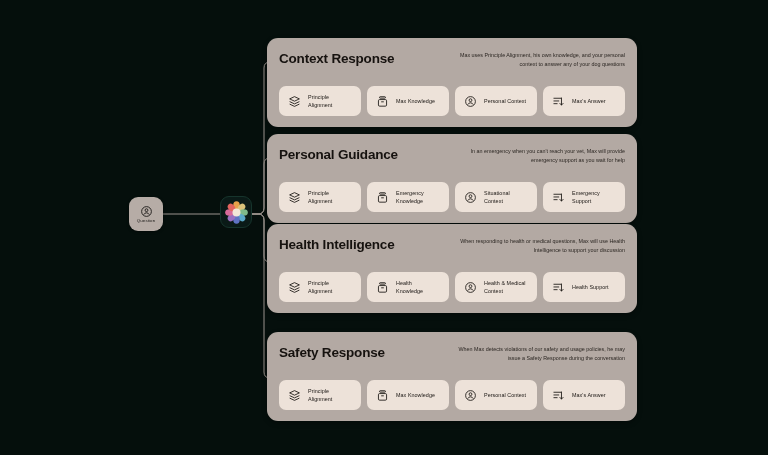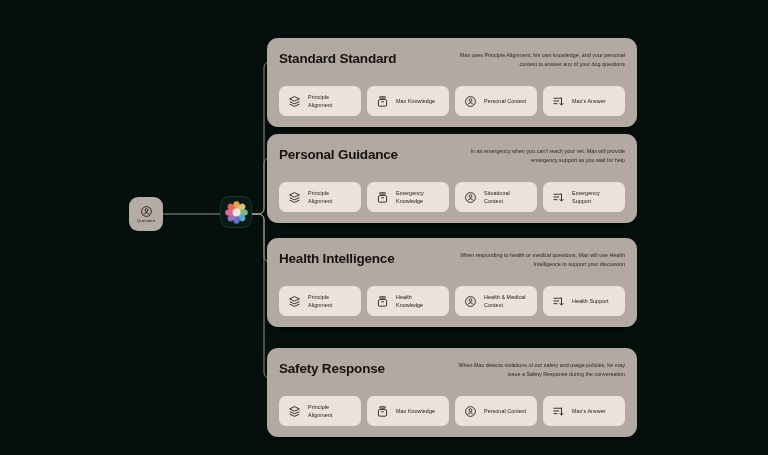--- a/index.html
+++ b/index.html
@@ -144,21 +144,21 @@
           <ellipse cx="11.9" cy="11.9" rx="5.2" ry="6.6" fill="#e2655f" transform="rotate(-45 11.9 11.9)"></ellipse>
           <circle cx="20" cy="20" r="6.4" fill="#f2e6d8"></circle>
         </g>
       </svg>
     </span>
   </div>
 
   <div id="cards-host">
       <div class="card" style="top: 38px;">
         <div class="card-head">
-          <div class="card-title">Standard Standard</div>
+          <div class="card-title">Context Response</div>
           <div class="card-desc">Max uses Principle Alignment, his own knowledge, and your personal context to answer any of your dog questions</div>
         </div>
         <div class="chips">
           <div class="chip">
             <span class="chip-icon">
   <svg viewBox="0 0 24 24" fill="none" stroke="#1b1714" stroke-width="1.6" stroke-linejoin="round">
     <path d="M12 3 3 7.2l9 4.2 9-4.2L12 3z"></path>
     <path d="M3 12.2l9 4.2 9-4.2"></path>
     <path d="M3 16.8l9 4.2 9-4.2"></path>
   </svg>
@@ -242,21 +242,21 @@
     <path d="M3.5 11h9"></path>
     <path d="M3.5 16h6"></path>
     <path d="M17.5 5.5v13"></path>
     <path d="M14.5 15.5l3 3 3-3"></path>
   </svg>
 </span>
             <span class="chip-label">Emergency Support</span>
           </div>
         </div>
       </div>
-      <div class="card" style="top: 238px;">
+      <div class="card" style="top: 224px;">
         <div class="card-head">
           <div class="card-title">Health Intelligence</div>
           <div class="card-desc">When responding to health or medical questions, Max will use Health Intelligence to support your discussion</div>
         </div>
         <div class="chips">
           <div class="chip">
             <span class="chip-icon">
   <svg viewBox="0 0 24 24" fill="none" stroke="#1b1714" stroke-width="1.6" stroke-linejoin="round">
     <path d="M12 3 3 7.2l9 4.2 9-4.2L12 3z"></path>
     <path d="M3 12.2l9 4.2 9-4.2"></path>
@@ -292,21 +292,21 @@
     <path d="M3.5 11h9"></path>
     <path d="M3.5 16h6"></path>
     <path d="M17.5 5.5v13"></path>
     <path d="M14.5 15.5l3 3 3-3"></path>
   </svg>
 </span>
             <span class="chip-label">Health Support</span>
           </div>
         </div>
       </div>
-      <div class="card" style="top: 348px;">
+      <div class="card" style="top: 332px;">
         <div class="card-head">
           <div class="card-title">Safety Response</div>
           <div class="card-desc">When Max detects violations of our safety and usage policies, he may issue a Safety Response during the conversation</div>
         </div>
         <div class="chips">
           <div class="chip">
             <span class="chip-icon">
   <svg viewBox="0 0 24 24" fill="none" stroke="#1b1714" stroke-width="1.6" stroke-linejoin="round">
     <path d="M12 3 3 7.2l9 4.2 9-4.2L12 3z"></path>
     <path d="M3 12.2l9 4.2 9-4.2"></path>

